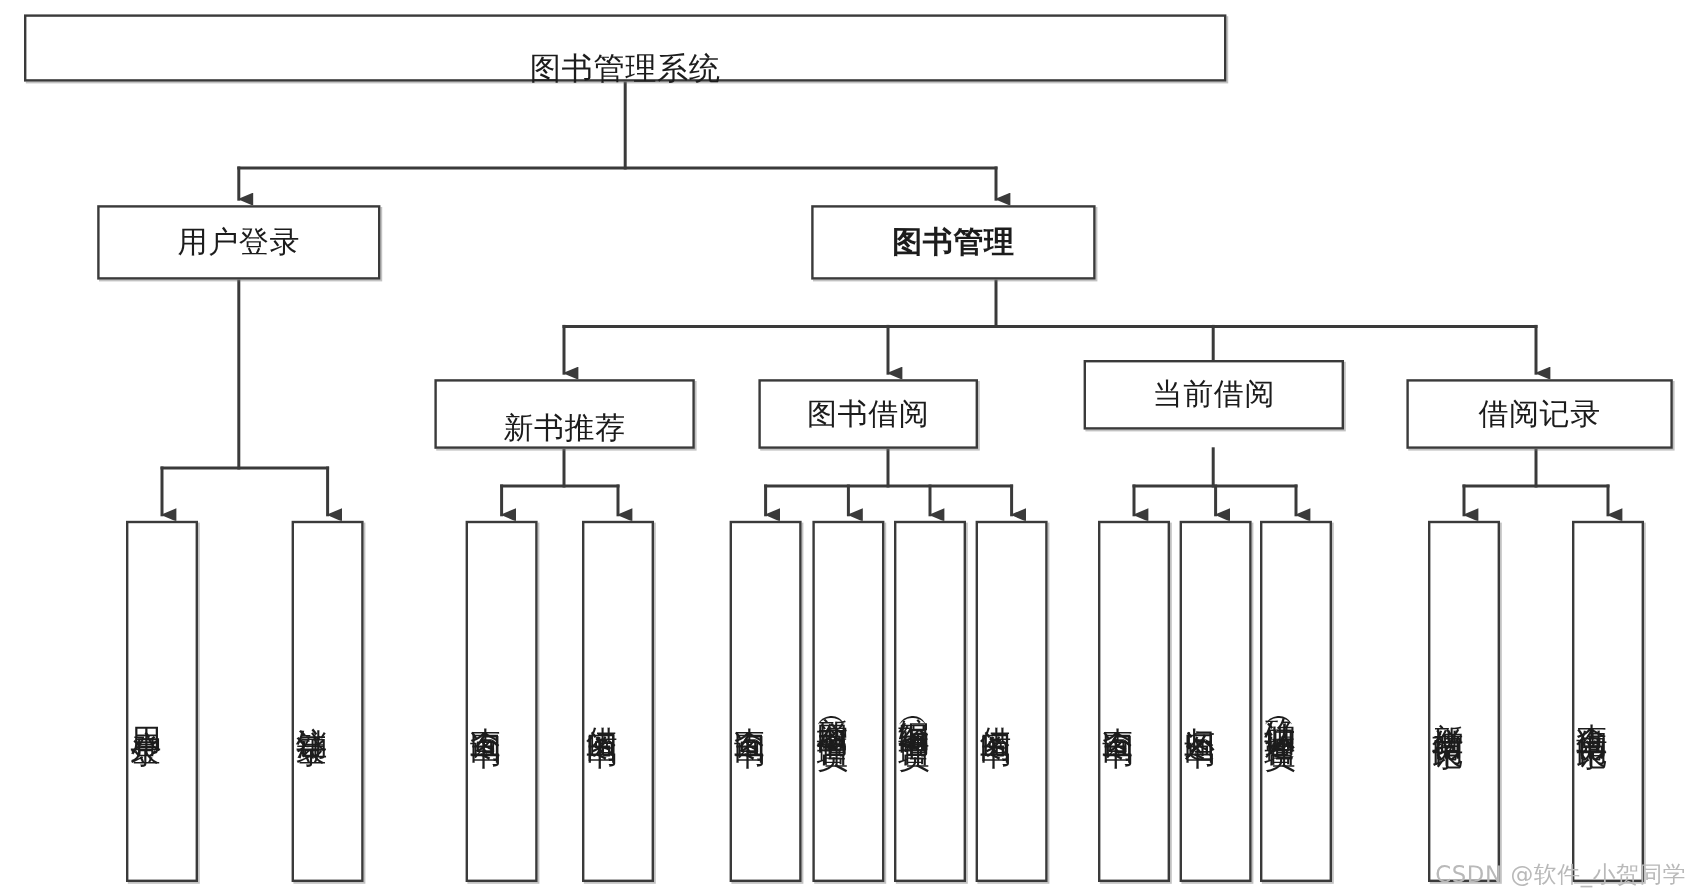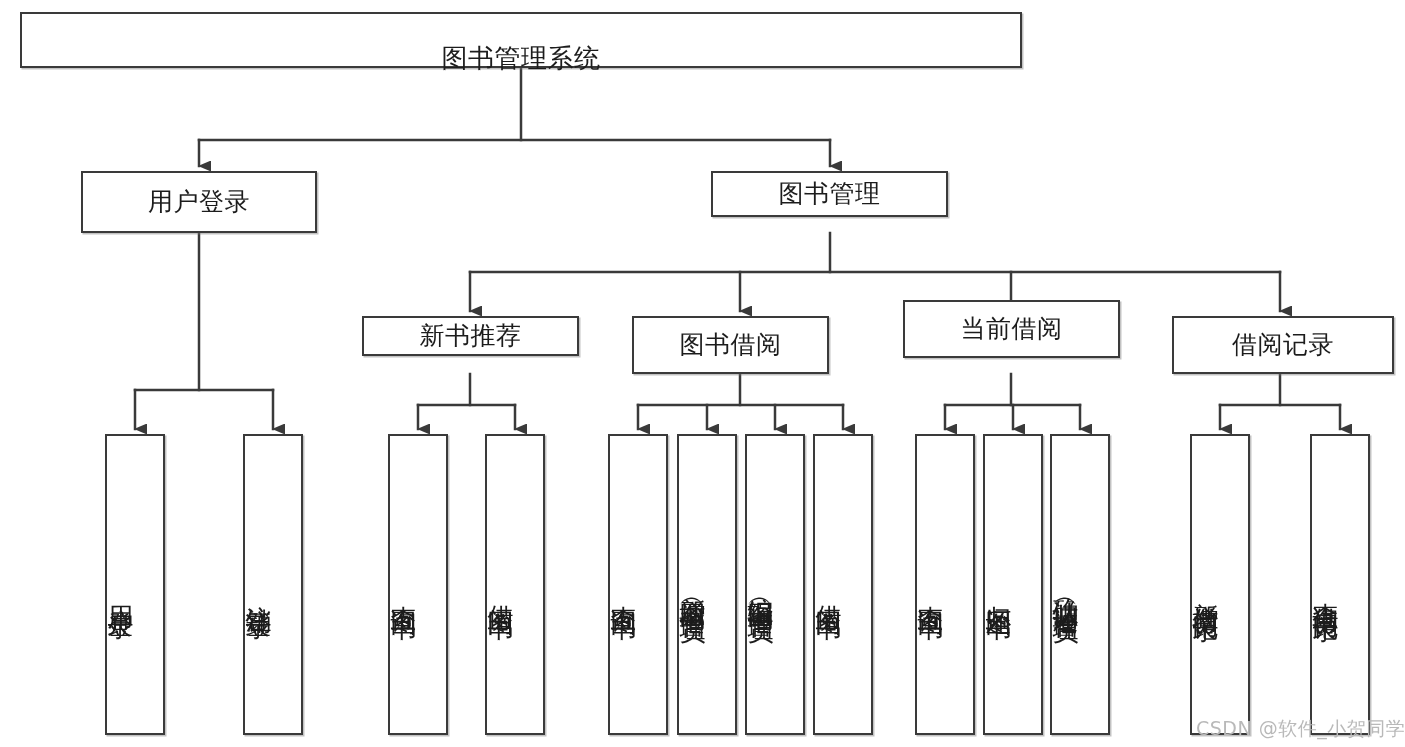--- a/index.html
+++ b/index.html
@@ -127,28 +127,28 @@
     </g>
   </svg>
 
   <div class="node horiz root" style="left: 20px; top: 12px; width: 1002px; height: 56px;">
     <span class="label">图书管理系统</span>
   </div>
 
   <div class="node horiz" style="left: 81px; top: 171px; width: 236px; height: 62px;">
     <span class="label">用户登录</span>
   </div>
-  <div class="node horiz" style="left: 711px; top: 171px; width: 237px; height: 46px;">
+  <div class="node horiz" style="left: 676px; top: 171px; width: 237px; height: 62px; font-weight: bold;">
     <span class="label">图书管理</span>
   </div>
 
-  <div class="node horiz" style="left: 362px; top: 316px; width: 217px; height: 40px;">
+  <div class="node horiz" style="left: 362px; top: 316px; width: 217px; height: 58px; align-items: flex-end;">
     <span class="label">新书推荐</span>
   </div>
-  <div class="node horiz" style="left: 632px; top: 316px; width: 197px; height: 58px;">
+  <div class="node horiz" style="left: 632px; top: 316px; width: 183px; height: 58px;">
     <span class="label">图书借阅</span>
   </div>
   <div class="node horiz" style="left: 903px; top: 300px; width: 217px; height: 58px;">
     <span class="label">当前借阅</span>
   </div>
   <div class="node horiz" style="left: 1172px; top: 316px; width: 222px; height: 58px;">
     <span class="label">借阅记录</span>
   </div>
 
   <div class="node vert" style="left: 105px; top: 434px; width: 60px; height: 301px;">

